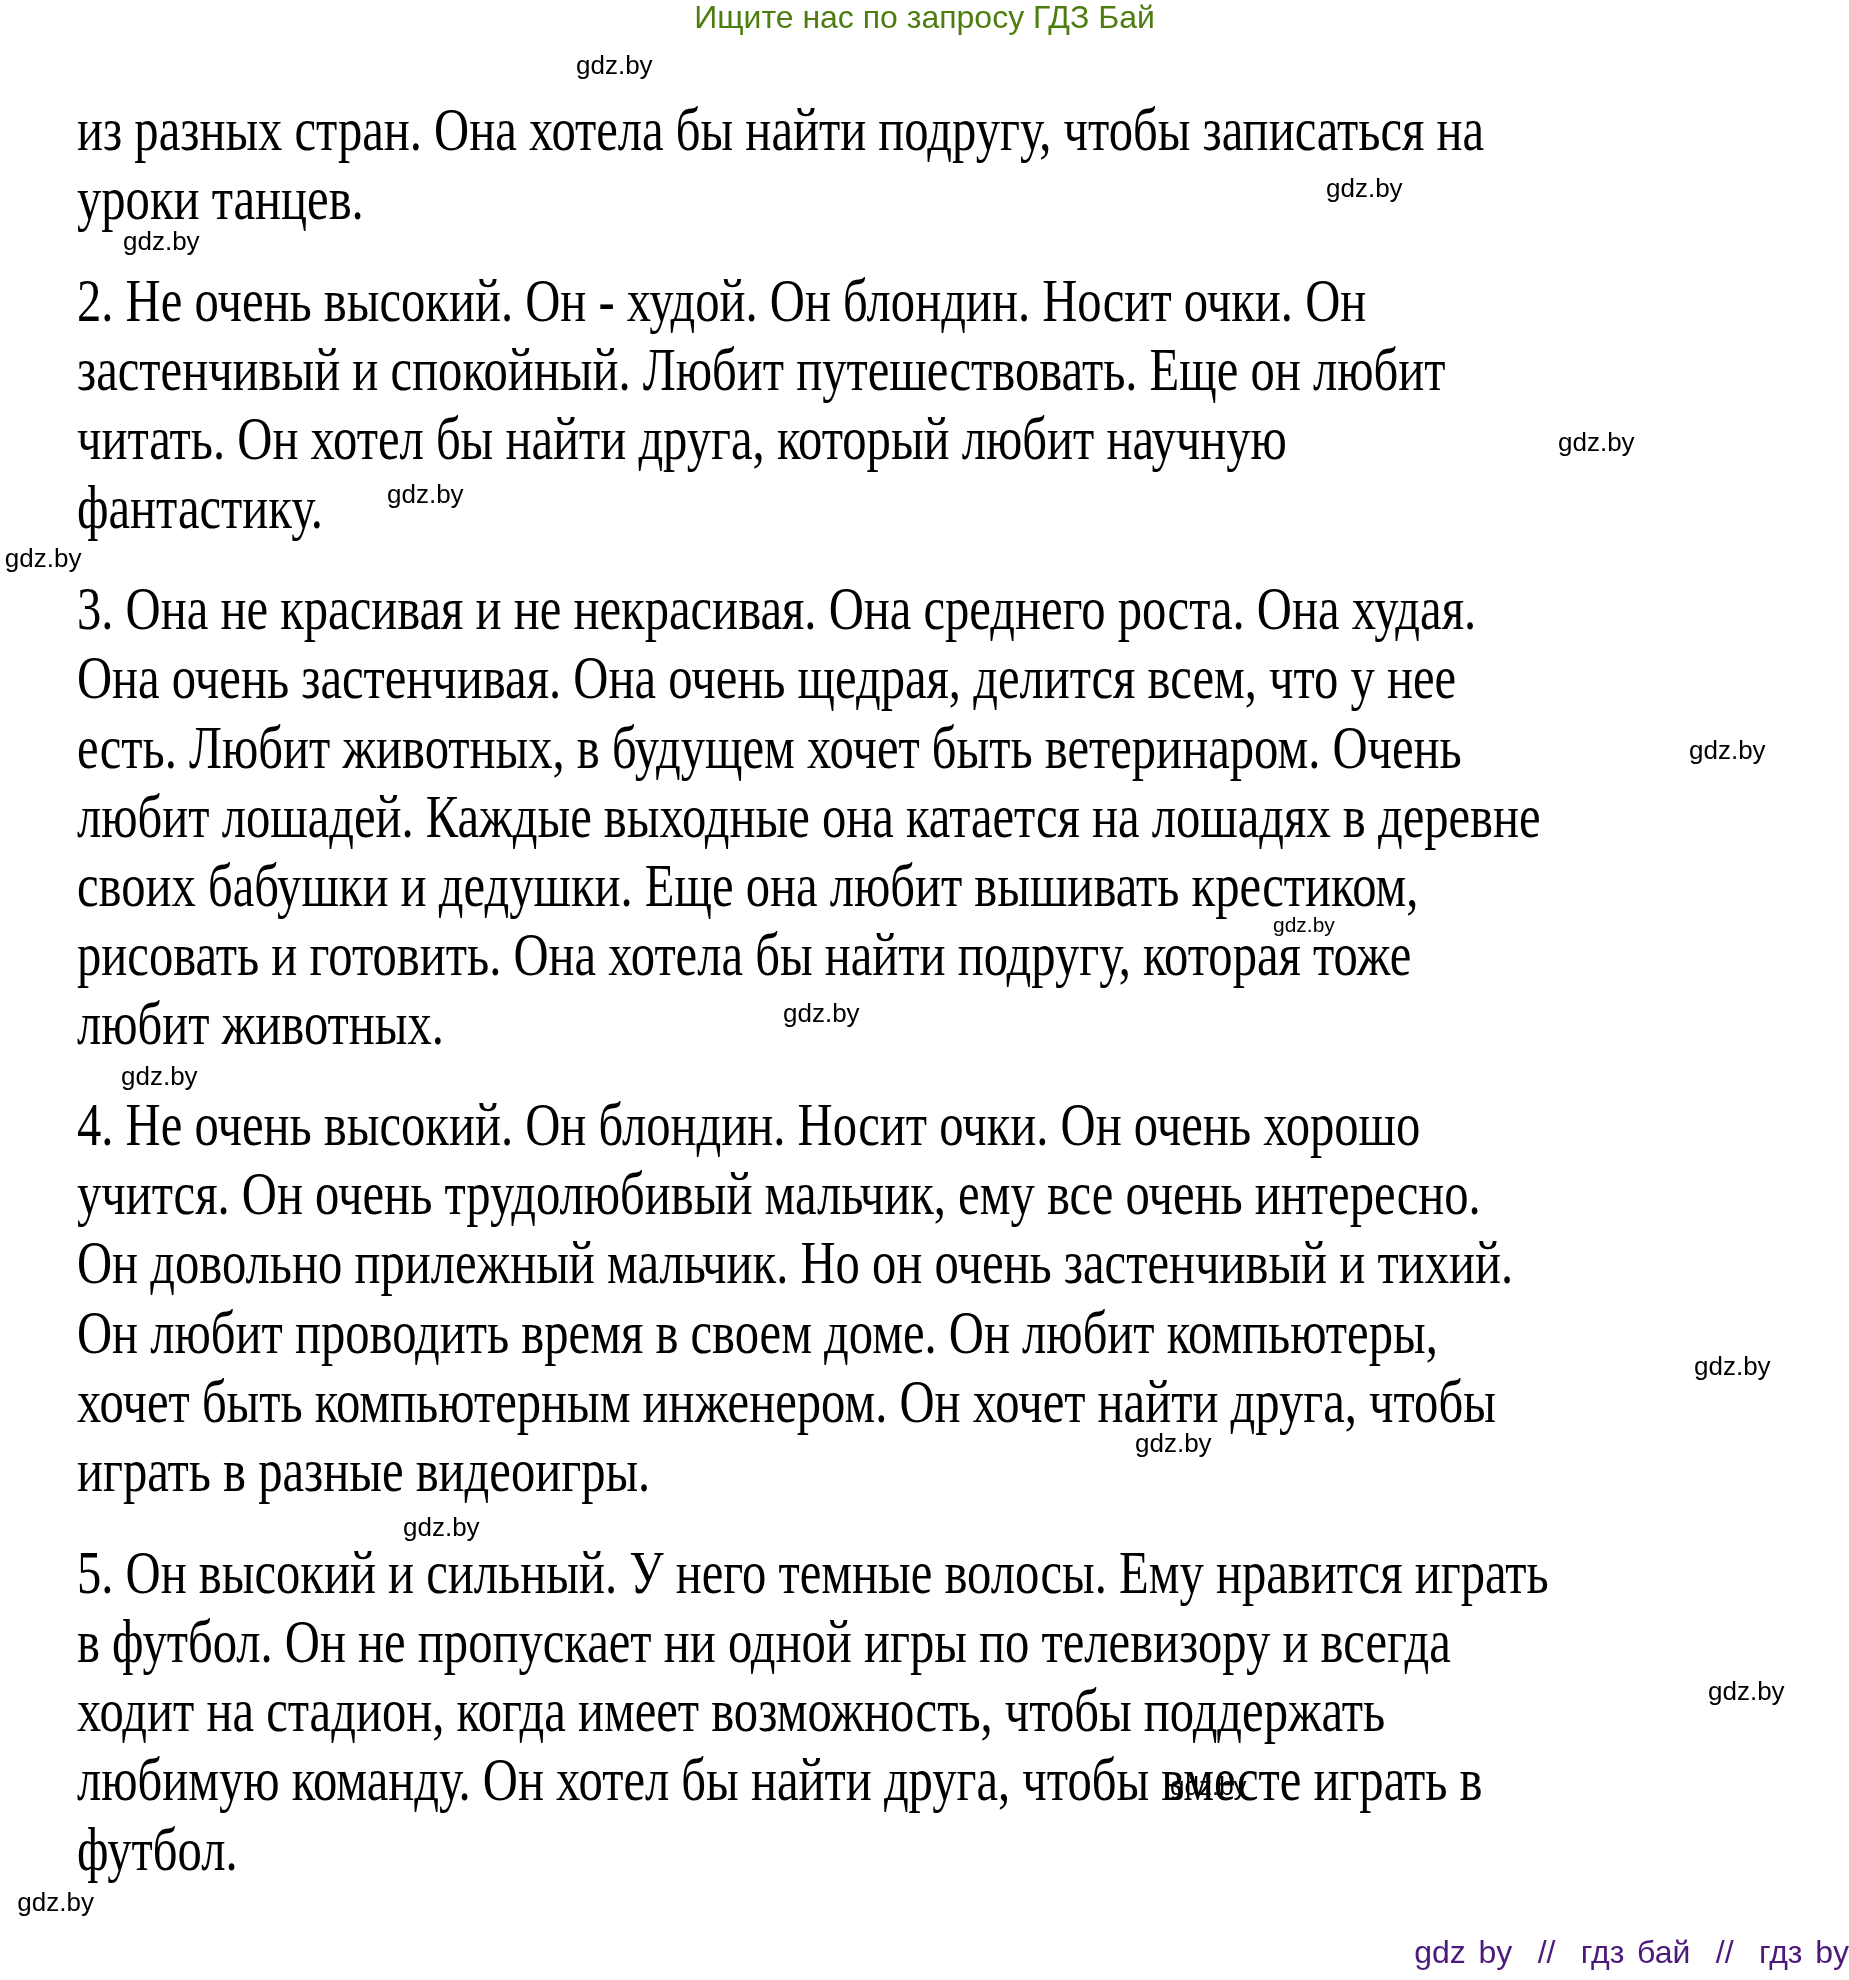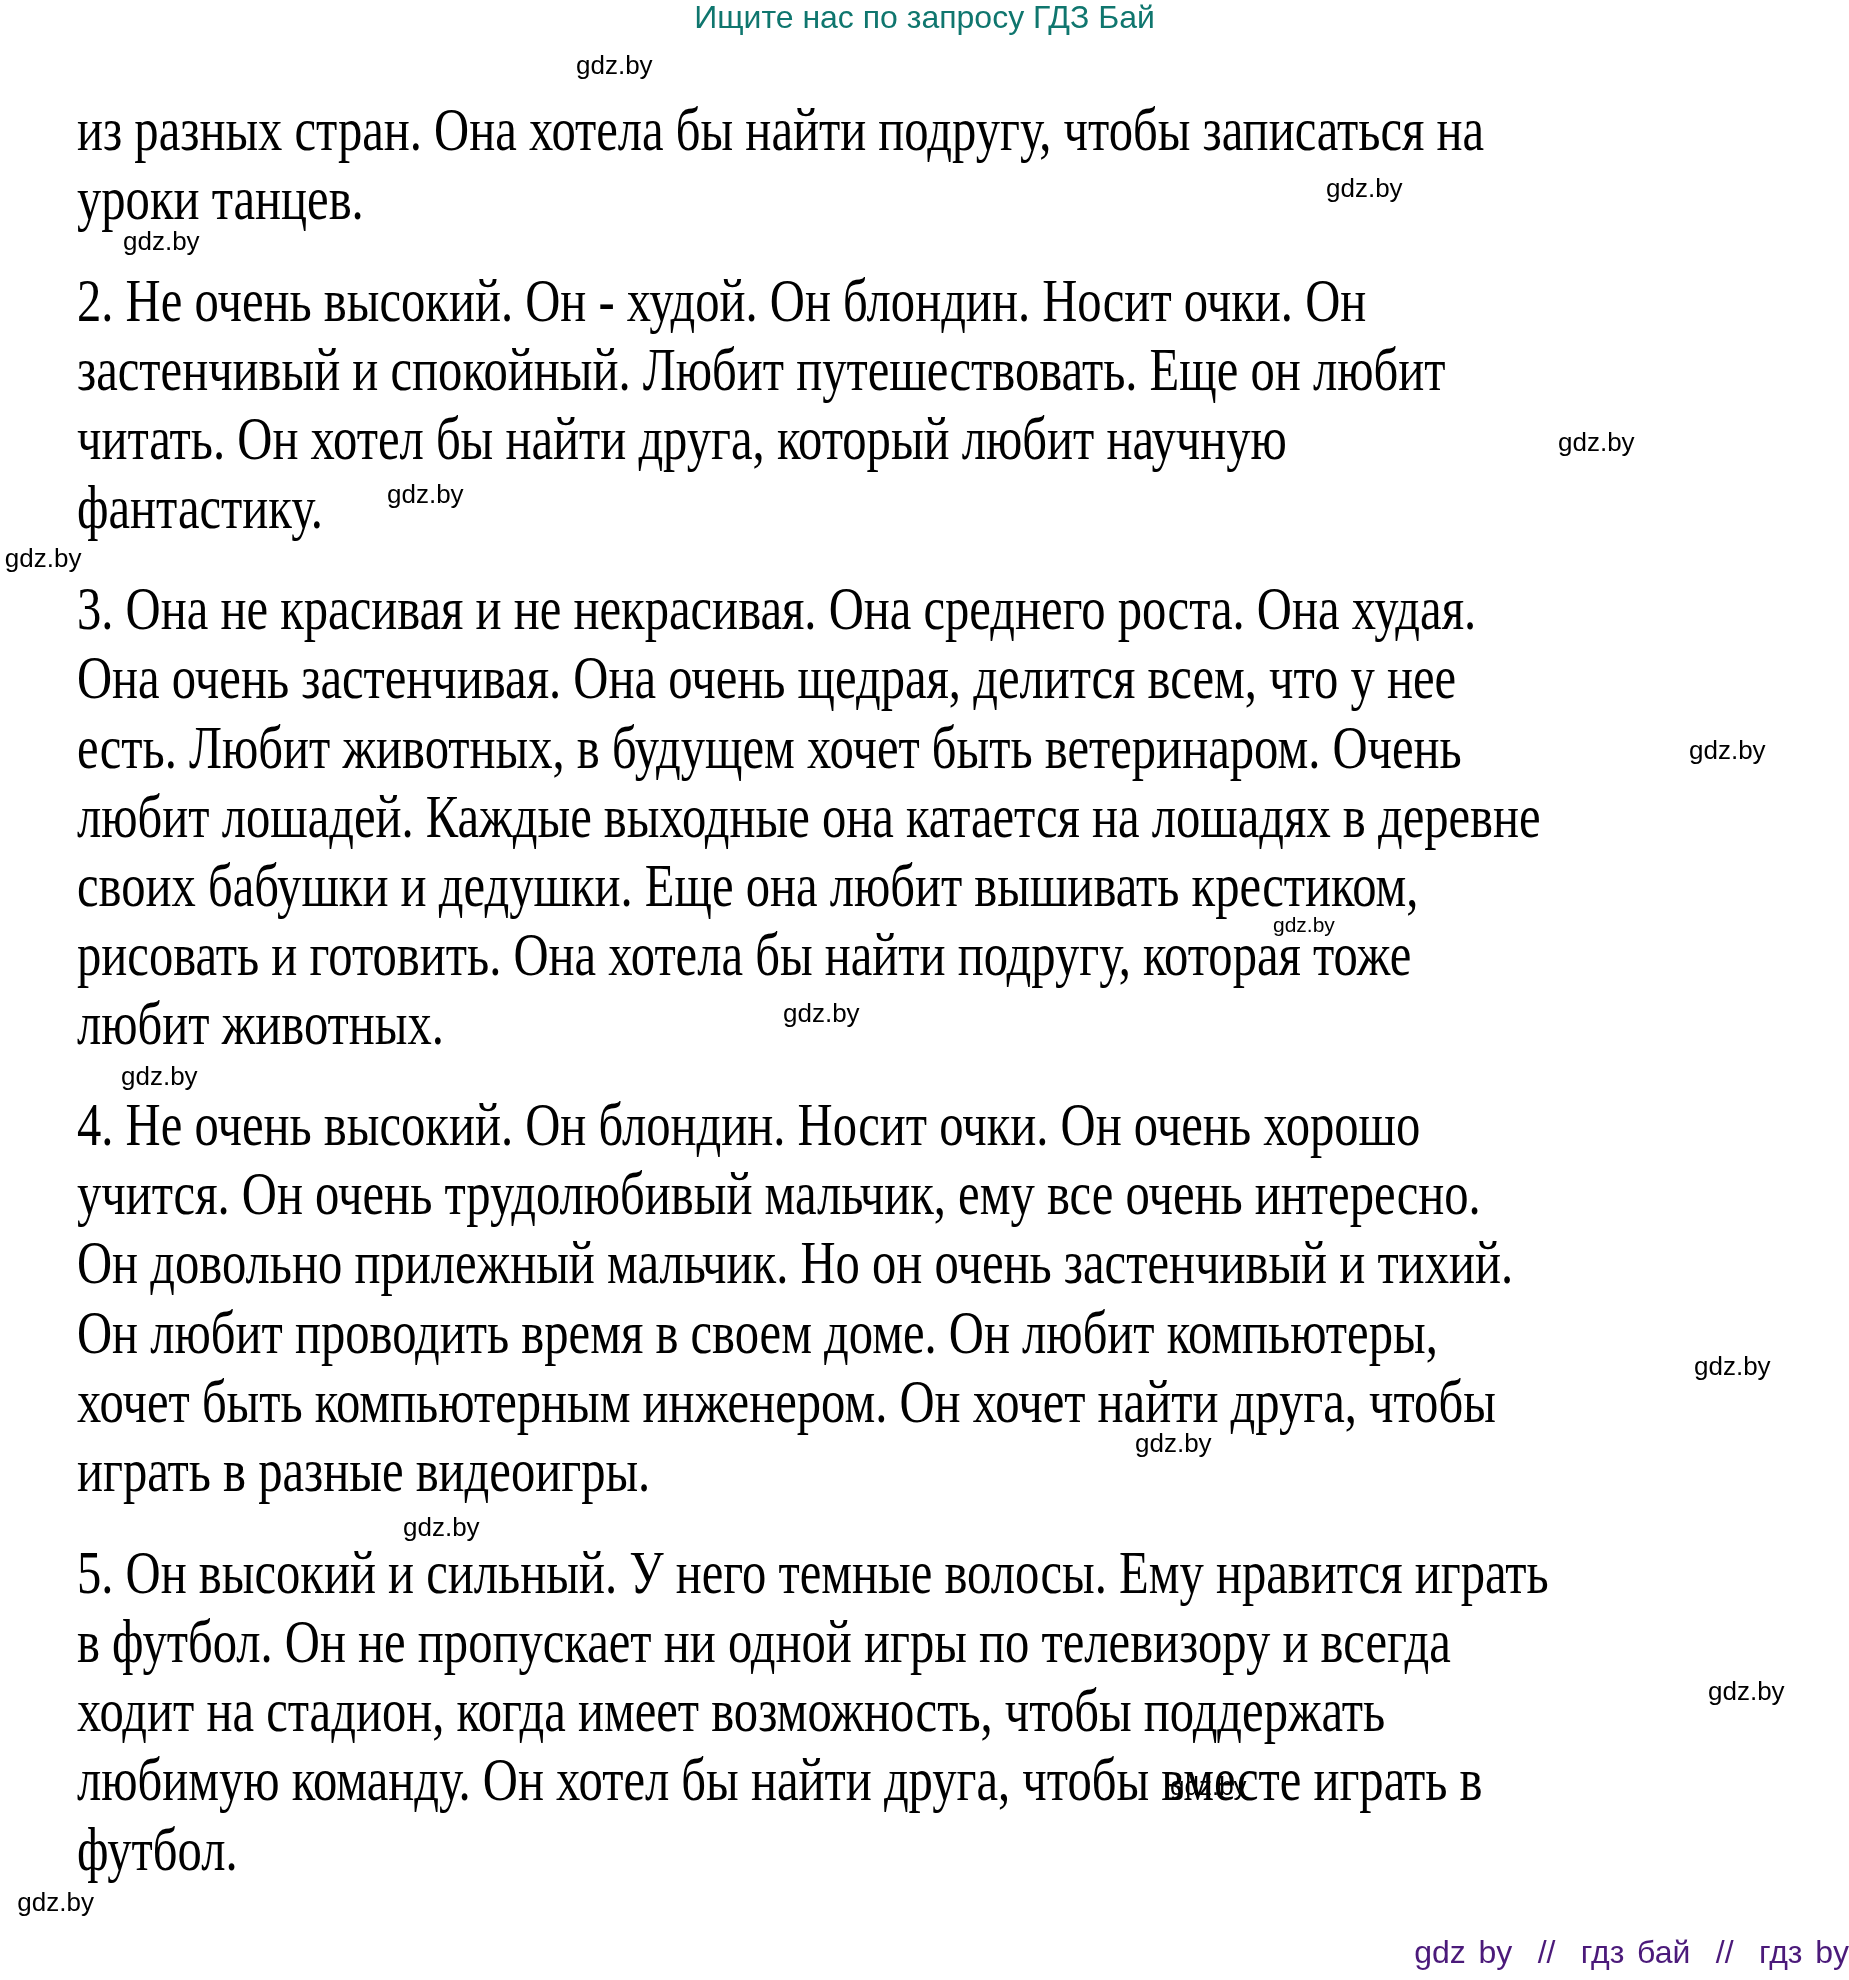--- a/index.html
+++ b/index.html
@@ -1,18 +1,18 @@
 <!DOCTYPE html>
 <html><head>
 <meta charset="utf-8">
 <style>
   html, body { margin:0; padding:0; background:#ffffff; }
   body { width:1849px; height:1981px; position:relative; overflow:hidden; }
   .hdr { position:absolute; top:0; left:0; width:1849px; text-align:center;
-         font-family:"Liberation Sans", sans-serif; font-size:32px; color:#0f766e;
+         font-family:"Liberation Sans", sans-serif; font-size:32px; color:#4d7c0f;
          line-height:35px; }
   .line { position:absolute; left:77px; white-space:nowrap;
           font-family:"Liberation Serif", serif; font-size:54px; color:#000;
           line-height:58px; transform-origin:0 50%; transform:scaleX(0.9) scaleY(1.12); }
   .wm { position:absolute; font-family:Liberation Sans, sans-serif; font-size:26px;
         color:#000; line-height:29px; white-space:nowrap; }
   .ftr { position:absolute; top:1933px; left:0; width:1849px; text-align:right;
          font-family:"Liberation Sans", sans-serif; font-size:32px; color:#4b1a7a; line-height:38px;
          word-spacing:3.8px; }
 </style>

